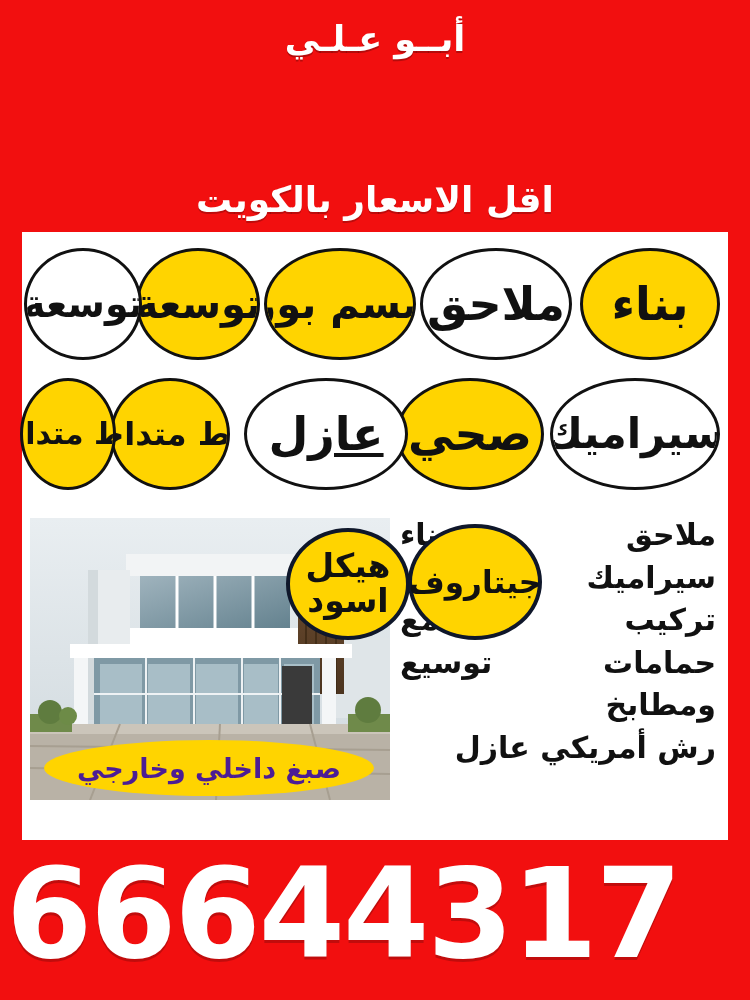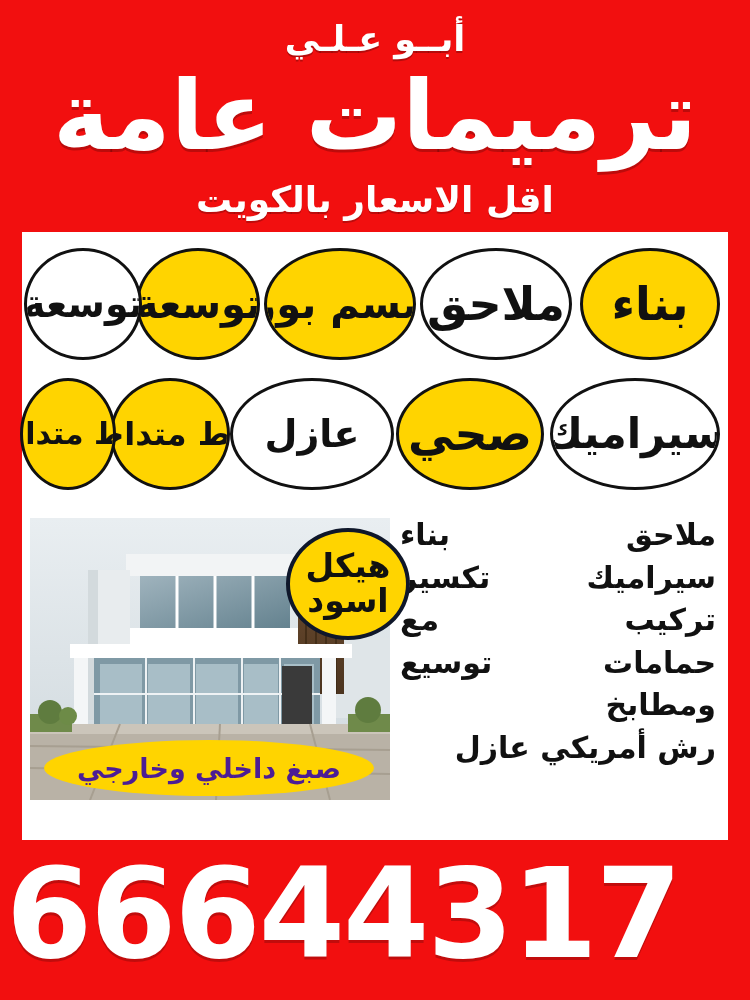--- a/index.html
+++ b/index.html
@@ -109,21 +109,21 @@
   
   .b-r1-1 { right: 8px;   width: 140px; height: 112px; font-size: 46px; }
   .b-r1-2 { right: 156px; width: 152px; height: 112px; font-size: 46px; }
   .b-r1-3 { right: 312px; width: 152px; height: 112px; font-size: 40px; }
   .b-r1-4 { right: 468px; width: 124px; height: 112px; font-size: 40px; }
   .b-r1-5 { right: 586px; width: 118px; height: 112px; font-size: 38px; }
 
   
   .b-r2-1 { right: 8px;   width: 170px; height: 112px; font-size: 42px; }
   .b-r2-2 { right: 184px; width: 148px; height: 112px; font-size: 46px; }
-  .b-r2-3 { right: 334px; width: 164px; height: 112px; font-size: 38px; }
+  .b-r2-3 { right: 320px; width: 164px; height: 112px; font-size: 46px; text-decoration: underline; }
   .b-r2-4 { right: 498px; width: 120px; height: 112px; font-size: 32px; }
   .b-r2-5 { right: 612px; width: 96px;  height: 112px; font-size: 30px; }
 
   
   .services {
     position: absolute;
     top: 282px;
     right: 12px;
     width: 316px;
     text-align: right;
@@ -217,21 +217,20 @@
     text-shadow: 0 3px 0 rgba(0,0,0,0.2);
   }
 </style>
 </head>
 <body>
 
 <div class="poster">
 
   <div class="header">
     <div class="sub-name">أبــو عـلـي</div>
-    <div class="main-title">ترميمات عامة</div>
     <div class="tagline">اقل الاسعار بالكويت</div>
   </div>
 
   <div class="panel">
 
     <div class="bubble-row row1">
       <div class="bubble yellow b-r1-1">بناء</div>
       <div class="bubble white b-r1-2">ملاحق</div>
       <div class="bubble yellow b-r1-3">جبسم بورد</div>
       <div class="bubble yellow b-r1-4">توسعة</div>
@@ -345,19 +344,20 @@
         <rect x="0" y="196" width="42" height="18" fill="#6f8a4a"></rect>
         <rect x="318" y="196" width="42" height="18" fill="#6f8a4a"></rect>
 
         <circle cx="20" cy="194" r="12" fill="#5f7c3f"></circle>
         <circle cx="38" cy="198" r="9" fill="#6d8b47"></circle>
         <circle cx="338" cy="192" r="13" fill="#5f7c3f"></circle>
       </svg>
     </div>
 
     <div class="badge badge-hull">هيكل اسود</div>
+    <div class="badge badge-jet">جيتاروف</div>
     <div class="paint-badge">صبغ داخلي وخارجي</div>
 
   </div>
 
   <div class="phone">66644317</div>
 
 </div>
 
 </body></html>

